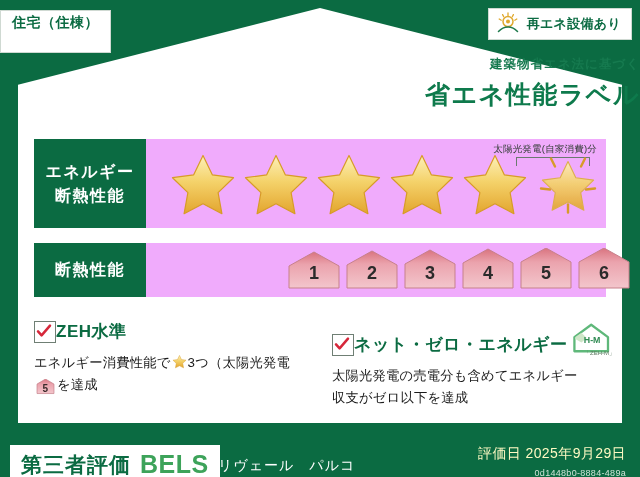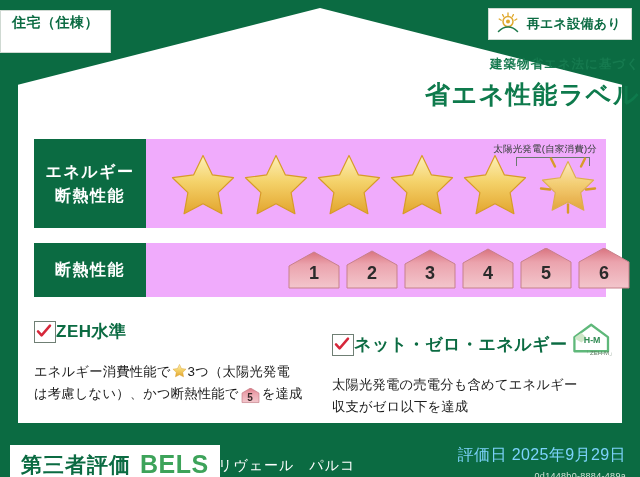--- a/index.html
+++ b/index.html
@@ -85,21 +85,21 @@
   .claims{position:absolute;left:34px;top:320px;width:578px;display:flex;gap:20px;z-index:5;}
   .claim{width:280px;}
   .claim-head{display:flex;align-items:flex-end;}
   .chk{
     width:20px;height:20px;border:1.6px solid #6f7f74;background:#fff;flex:none;
     position:relative;
   }
   .chk svg{position:absolute;left:1px;top:1px;width:16px;height:16px;}
   .claim-title{font-size:17px;font-weight:bold;color:#0b6b42;letter-spacing:.5px;white-space:nowrap;}
   .claim-body{
-    margin-top:18px;font-size:13.3px;color:#1b1b1b;line-height:1.62;letter-spacing:.2px;
+    margin-top:9px;font-size:13.3px;color:#1b1b1b;line-height:1.62;letter-spacing:.2px;
   }
   .inline-star{width:15px;height:15px;vertical-align:-2px;margin:0 1px;}
   .inline-gr{
     display:inline-block;width:19px;height:16px;position:relative;vertical-align:-3px;margin:0 2px;
   }
   .inline-gr svg{position:absolute;inset:0;width:100%;height:100%;}
   .inline-gr b{position:relative;z-index:2;font-size:10px;color:#3a2a2a;display:block;
     text-align:center;line-height:20px;}
   .zeh-logo{display:inline-block;width:48px;height:36px;vertical-align:-13px;margin-left:2px;position:relative;}
   .zeh-logo svg{width:100%;height:100%;display:block;}
@@ -108,21 +108,21 @@
   
   .footer{position:absolute;left:0;right:0;bottom:0;height:40px;background:#0b6b42;z-index:7;}
   .bels-box{
     position:absolute;left:10px;top:8px;background:#fff;padding:5px 11px 6px;
     display:flex;align-items:center;gap:9px;
   }
   .bels-jp{font-size:21px;font-weight:bold;color:#0b6b42;letter-spacing:1px;}
   .bels-en{font-size:25px;font-weight:bold;color:#3da35a;letter-spacing:.5px;}
   .prop-name{position:absolute;left:218px;top:20px;font-size:14px;color:#ffffff;letter-spacing:1px;}
   .eval{position:absolute;right:14px;top:8px;text-align:right;}
-  .eval-date{font-size:16px;color:#7dd3fc;letter-spacing:.4px;}
+  .eval-date{font-size:14px;color:#fef9c3;letter-spacing:.4px;}
   .eval-id{font-size:9px;color:#cfe3d6;margin-top:5px;letter-spacing:.3px;}
 </style>
 </head>
 <body>
 
 <div id="label-root">
 
   <div class="house-body"></div>
 
   <div class="tag-type">住宅（住棟）</div>
@@ -271,21 +271,21 @@
           <svg viewBox="0 0 16 16">
               <path d="M2 8.4l3.6 4L14 2.6" fill="none" stroke="#d6273a" stroke-width="2.5" stroke-linecap="round" stroke-linejoin="round"></path>
             </svg>
         </span>
         <span class="claim-title">ZEH水準</span>
       </div>
       <div class="claim-body">
         <span>エネルギー消費性能で</span><span><svg class="inline-star" viewBox="0 0 70 67">
               <path d="M35 5l9.3 19.3 21.2 2.9-15.4 14.9 3.8 21.1L35 53.3 16.1 63.2l3.8-21.1L4.5 27.2l21.2-2.9z" fill="url(#sg)" stroke="#d79b28" stroke-width="2"></path>
             </svg></span><span>3つ（太陽光発電</span><br>
-        <span>は考慮しない）、かつ断熱性能で</span><span class="inline-gr"><svg viewBox="0 0 56 44" preserveAspectRatio="none">
+        <span class="inline-gr"><svg viewBox="0 0 56 44" preserveAspectRatio="none">
               <path d="M3 14L28 0l25 14v26H3z" fill="url(#pk)" stroke="#c6818b" stroke-width="2"></path>
             </svg><b>5</b></span><span>を達成</span>
       </div>
     </div>
 
     <div class="claim">
       <div class="claim-head">
         <span class="chk">
           <svg viewBox="0 0 16 16">
               <path d="M2 8.4l3.6 4L14 2.6" fill="none" stroke="#d6273a" stroke-width="2.5" stroke-linecap="round" stroke-linejoin="round"></path>

